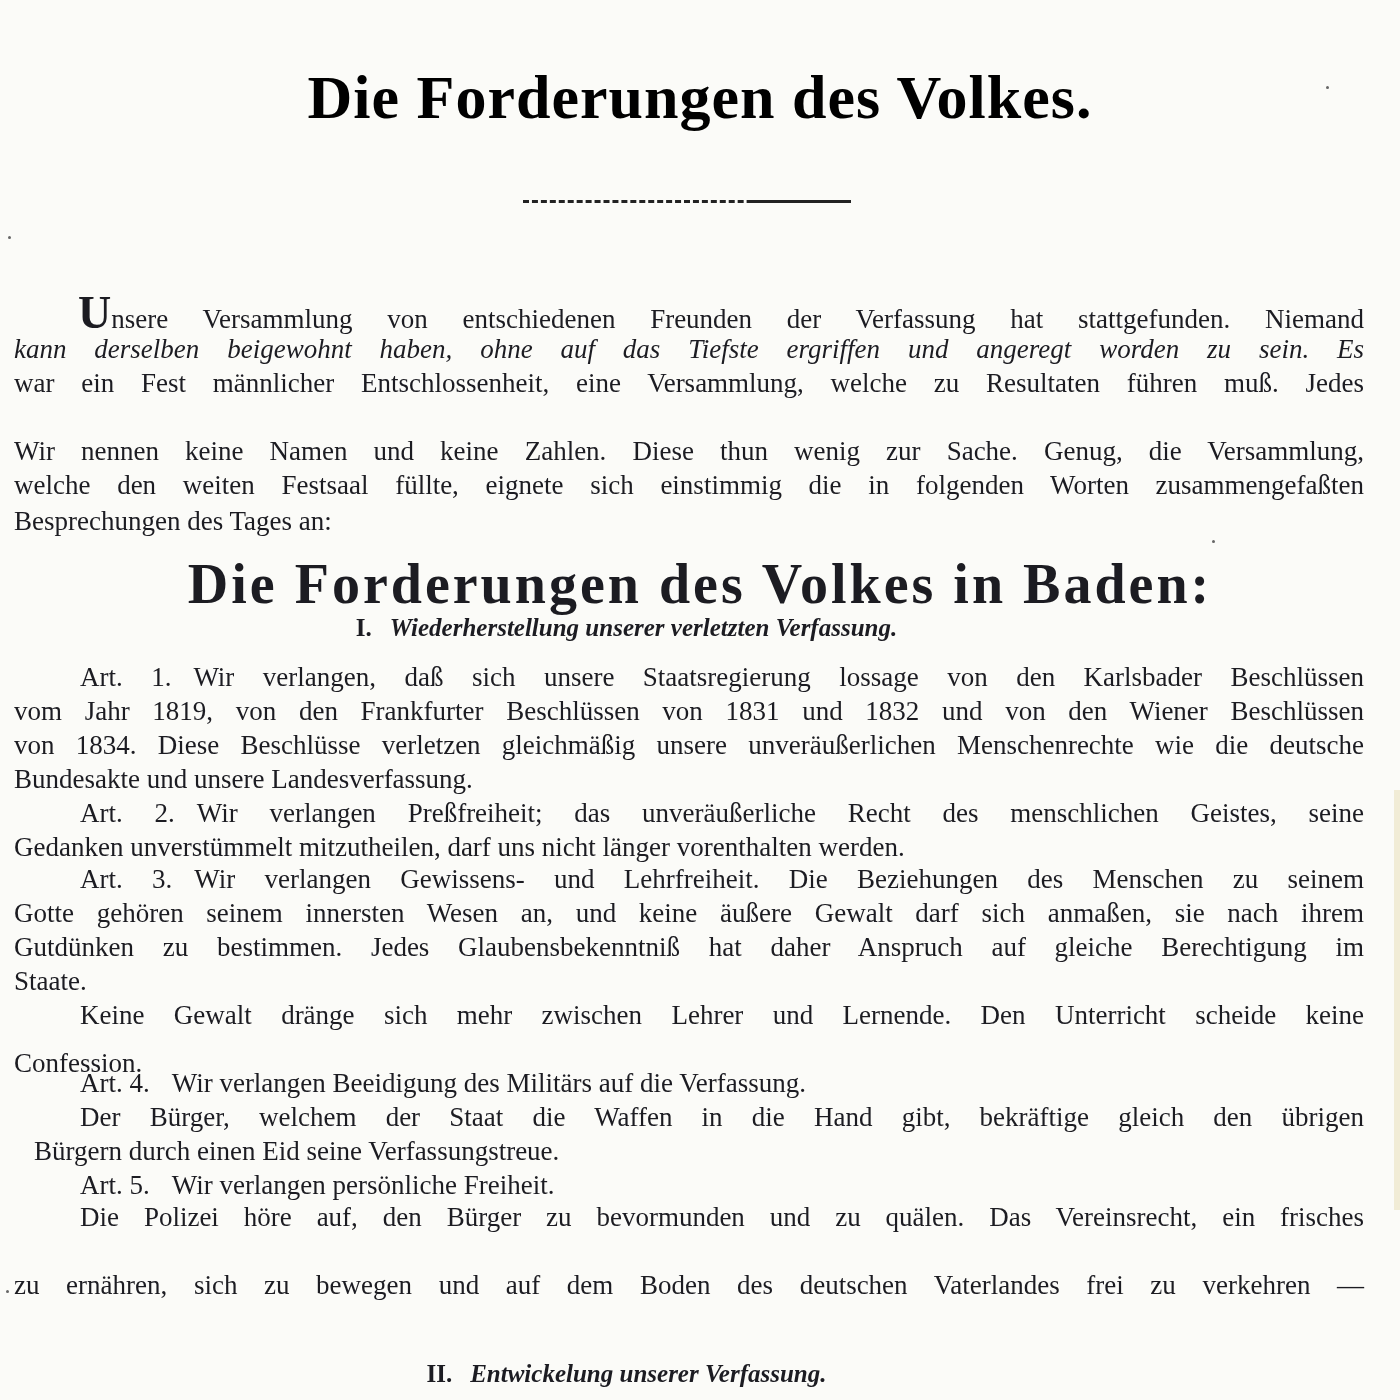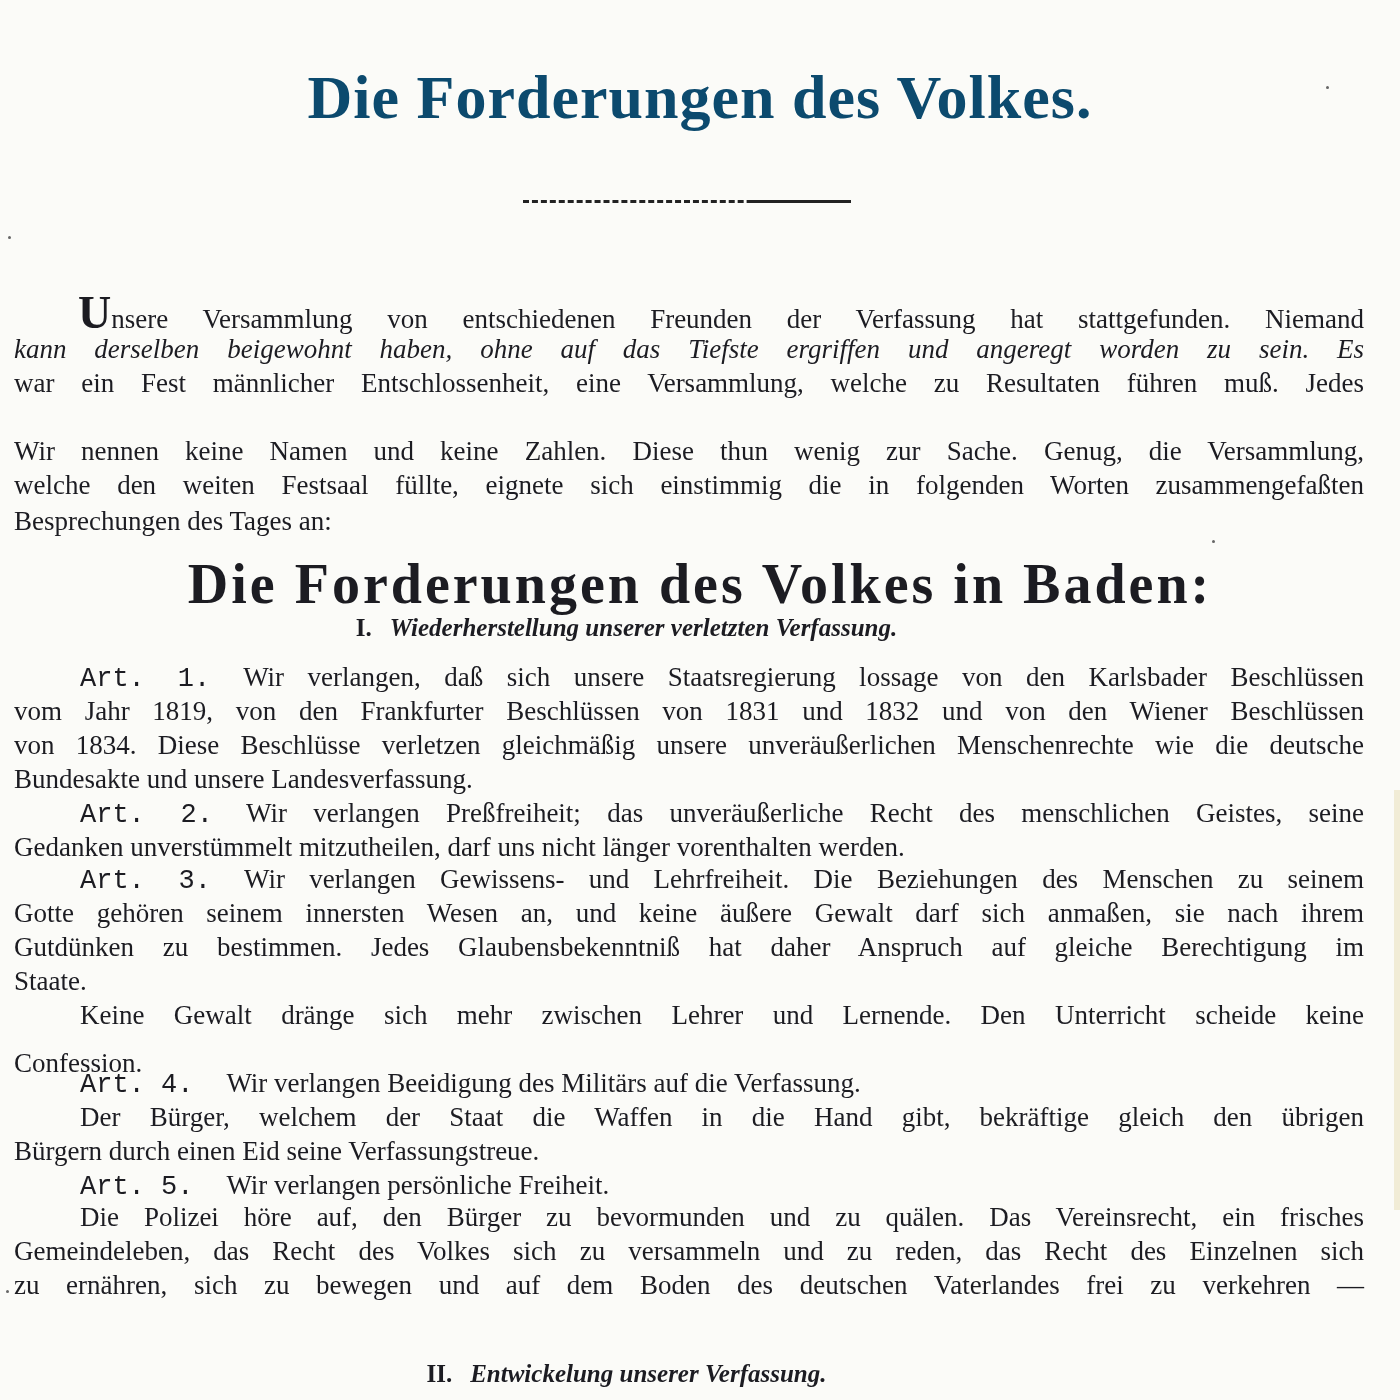--- a/index.html
+++ b/index.html
@@ -7,21 +7,21 @@
     width: 1400px; height: 1400px; overflow: hidden;
     background: #fbfbf8;
     color: #1c1c22;
     font-family: "Liberation Serif", "DejaVu Serif", serif;
     position: relative;
   }
   .page { position: absolute; left: 0; top: 0; width: 1400px; height: 1400px; }
   .title {
     position: absolute; left: 0; width: 1400px; top: 62px;
     text-align: center; font-size: 62px; font-weight: bold;
-    letter-spacing: 1px; color: #0c4a6e;
+    letter-spacing: 1px; color: #000000;
   }
   .rule {
     position: absolute; top: 200px; left: 523px; width: 328px; height: 0;
     border-top: 3px dashed #222; 
   }
   .rule-solid {
     position: absolute; top: 200px; left: 752px; width: 99px; height: 3px; background:#222;
   }
   .line {
     position: absolute; left: 14px; width: 1350px;
@@ -34,21 +34,21 @@
   .dropcap { font-size: 46px; font-weight: bold; line-height: 34px; }
   .subtitle {
     position: absolute; left: 0; width: 1400px; top: 552px;
     text-align: center; font-size: 56px; font-weight: bold; letter-spacing: 3px;
   }
   .section {
     position: absolute; left: 0; width: 1253px;
     text-align: center; font-size: 25px; font-weight: bold; font-style: italic;
   }
   .section .num { font-style: normal; margin-right: 18px; }
-  .art { margin-right: 33px; font-family: Liberation Mono, monospace; }
+  .art { margin-right: 22px; }
   .speck { position: absolute; width: 3px; height: 3px; background: #666; border-radius: 50%; }
   .edge { position: absolute; right: 0; top: 790px; width: 6px; height: 420px; background: #f1ecd6; }
 </style>
 </head>
 <body>
 
 <div class="page">
 
   <div class="title">Die Forderungen des Volkes.</div>
   <div class="rule"></div>
@@ -77,25 +77,24 @@
 
   <div class="line indent" style="top:862px;"><span class="art">Art. 3.</span><span>Wir verlangen Gewissens- und Lehrfreiheit. Die Beziehungen des Menschen zu seinem</span></div>
   <div class="line" style="top:896px;">Gotte gehören seinem innersten Wesen an, und keine äußere Gewalt darf sich anmaßen, sie nach ihrem</div>
   <div class="line" style="top:930px;">Gutdünken zu bestimmen. Jedes Glaubensbekenntniß hat daher Anspruch auf gleiche Berechtigung im</div>
   <div class="line last" style="top:964px;">Staate.</div>
   <div class="line indent" style="top:998px;">Keine Gewalt dränge sich mehr zwischen Lehrer und Lernende. Den Unterricht scheide keine</div>
   <div class="line last" style="top:1034px;margin-top:12px;">Confession.</div>
 
   <div class="line indent last" style="top:1066px;"><span class="art">Art. 4.</span><span>Wir verlangen Beeidigung des Militärs auf die Verfassung.</span></div>
   <div class="line indent" style="top:1100px;">Der Bürger, welchem der Staat die Waffen in die Hand gibt, bekräftige gleich den übrigen</div>
-  <div class="line last" style="top:1134px;">Bürgern durch einen Eid seine Verfassungstreue.</div>
+  <div class="line last" style="top:1134px;margin-left:20px;">Bürgern durch einen Eid seine Verfassungstreue.</div>
 
   <div class="line indent last" style="top:1168px;"><span class="art">Art. 5.</span><span>Wir verlangen persönliche Freiheit.</span></div>
   <div class="line indent" style="top:1200px;">Die Polizei höre auf, den Bürger zu bevormunden und zu quälen. Das Vereinsrecht, ein frisches</div>
-  <div class="line" style="top:1234px;">Gemeindeleben, das Recht des Volkes sich zu versammeln und zu reden, das Recht des Einzelnen sich</div>
   <div class="line" style="top:1268px;">zu ernähren, sich zu bewegen und auf dem Boden des deutschen Vaterlandes frei zu verkehren —</div>
 
   <div class="section" style="top:1360px;">
     <span class="num">II.</span><span>Entwickelung unserer Verfassung.</span>
   </div>
 
   <div class="speck" style="left:8px; top:236px;"></div>
   <div class="speck" style="left:1212px; top:540px;"></div>
   <div class="speck" style="left:1326px; top:86px;"></div>
   <div class="speck" style="left:6px; top:1290px;"></div>

